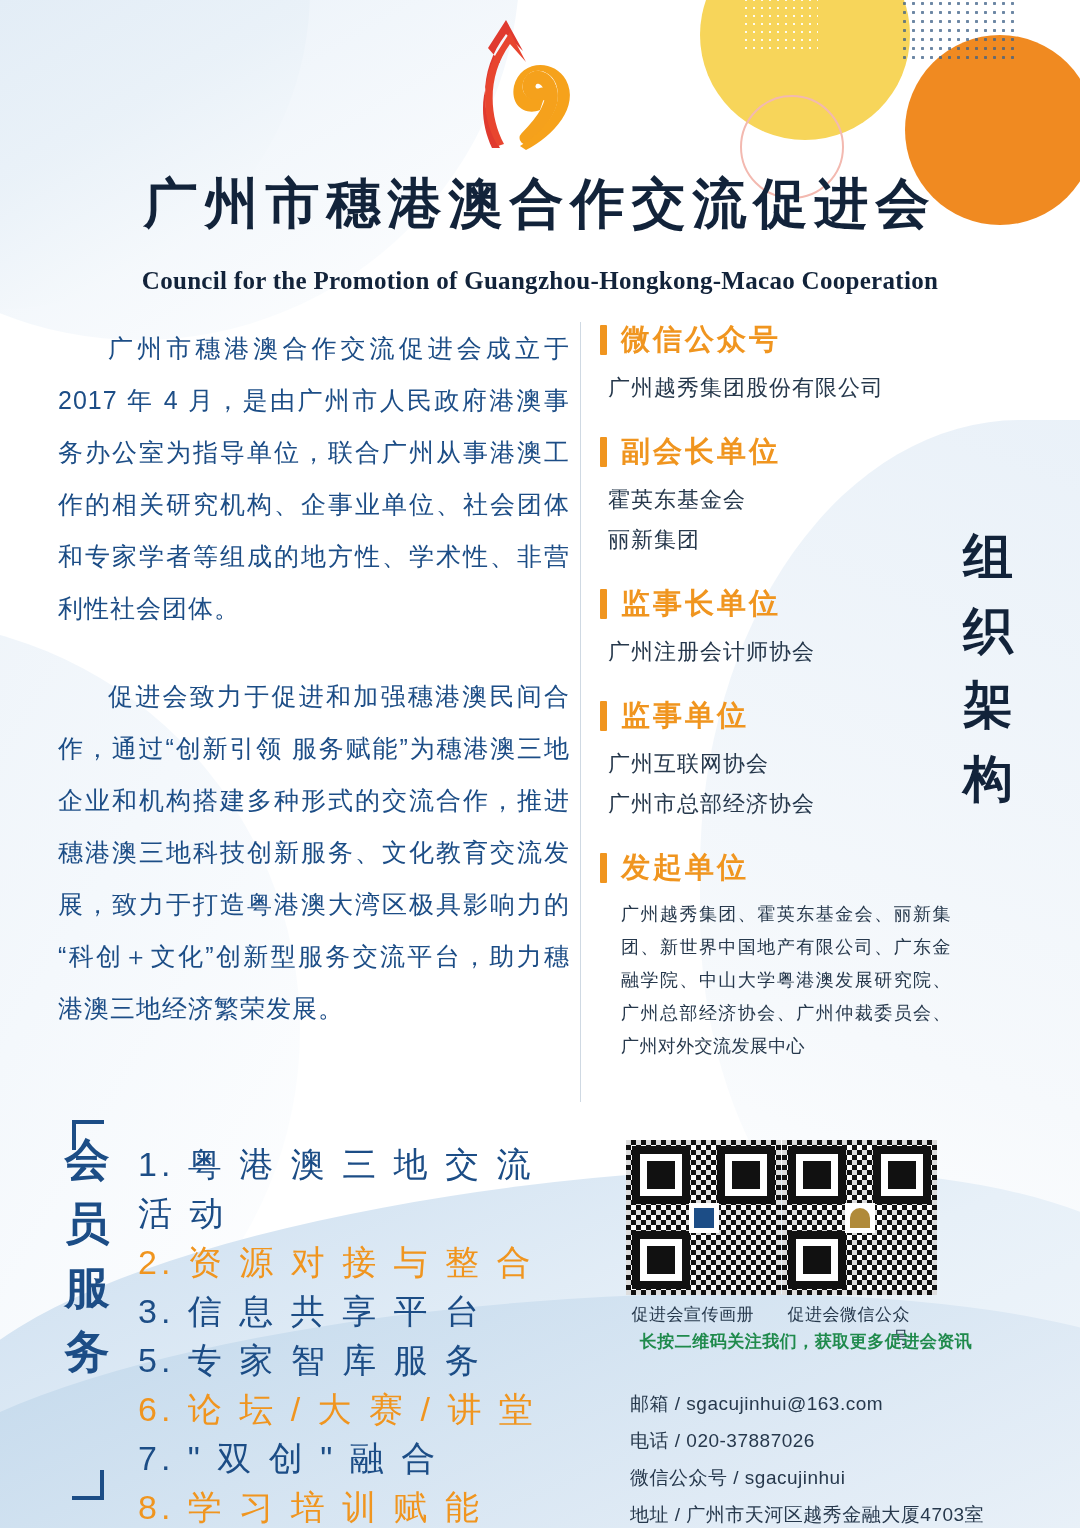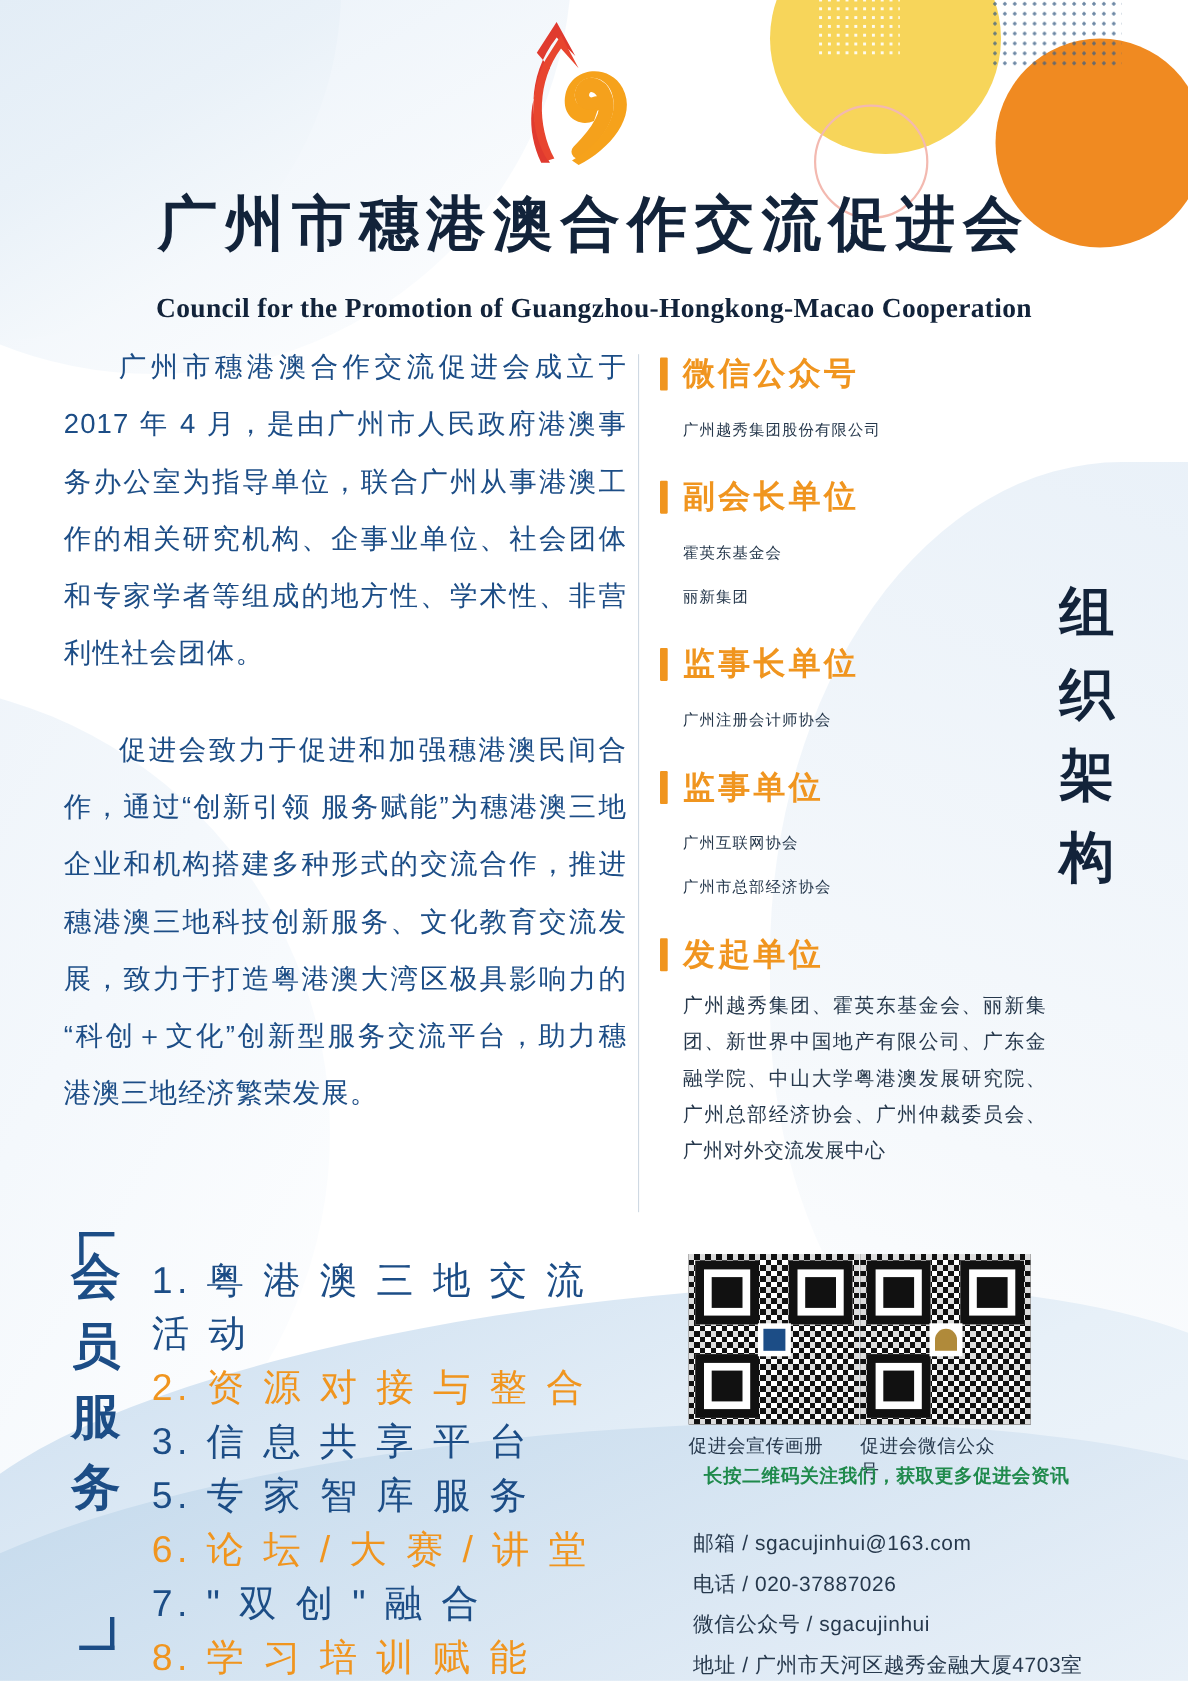--- a/index.html
+++ b/index.html
@@ -84,41 +84,41 @@
     white-space:nowrap;
   }
   .title-en{
     margin-top:26px;font-size:25px;color:#12233a;font-weight:700;
     font-family:"Liberation Serif","DejaVu Serif",serif;
     letter-spacing:.3px;white-space:nowrap;
   }
 
   
   .intro{
-    position:absolute;left:58px;top:308px;width:512px;z-index:5;
+    position:absolute;left:58px;top:322px;width:512px;z-index:5;
     color:#1c4d86;font-size:25px;line-height:52px;
     text-align:justify;text-justify:inter-ideograph;
     letter-spacing:1px;
   }
   .intro p{margin:0 0 36px 0;text-indent:2em;}
 
   .divider-v{
     position:absolute;left:580px;top:322px;width:1px;height:780px;
     background:#cfd9e3;z-index:5;
   }
 
   
   .org{position:absolute;left:600px;top:320px;width:360px;z-index:6;}
   .org-head{display:flex;align-items:center;margin-bottom:10px;}
   .org-bar{width:7px;height:30px;background:#f0951f;margin-right:14px;border-radius:1px;}
   .org-title{
     font-size:29px;color:#f0951f;font-weight:700;letter-spacing:3px;
   }
   .org-item{
-    font-size:14px;color:#26384c;line-height:40px;margin-left:21px;letter-spacing:1px;
+    font-size:22px;color:#26384c;line-height:40px;margin-left:8px;letter-spacing:1px;font-family:Liberation Mono, monospace;
   }
   .org-block{margin-bottom:22px;}
   .org-para{
     font-size:18px;color:#26384c;line-height:33px;margin-left:21px;
     width:330px;text-align:justify;letter-spacing:.4px;
   }
 
   .vertical-label{
     position:absolute;left:952px;top:520px;z-index:7;
     font-size:50px;font-weight:700;color:#12233a;
@@ -144,21 +144,21 @@
 
   .services{position:absolute;left:138px;top:1140px;width:430px;z-index:7;}
   .service-item{
     font-size:34px;line-height:49px;letter-spacing:4px;font-weight:500;
   }
   .svc-blue{color:#1c4d86;}
   .svc-orange{color:#f0951f;}
 
   
   .qr-zone{position:absolute;left:626px;top:1140px;z-index:7;display:flex;gap:28px;}
-  .qr-col{width:128px;text-align:left;}
+  .qr-col{width:128px;text-align:right;}
   .qr-img{
     width:155px;height:155px;background:#ffffff;position:relative;overflow:hidden;
     background-image:
       repeating-linear-gradient(90deg,#111 0 5px,#fff 5px 10px),
       repeating-linear-gradient(0deg,#111 0 5px,#fff 5px 10px);
     background-blend-mode:difference;
   }
   .qr-img .eye{
     position:absolute;width:42px;height:42px;background:#fff;border:8px solid #111;
   }

